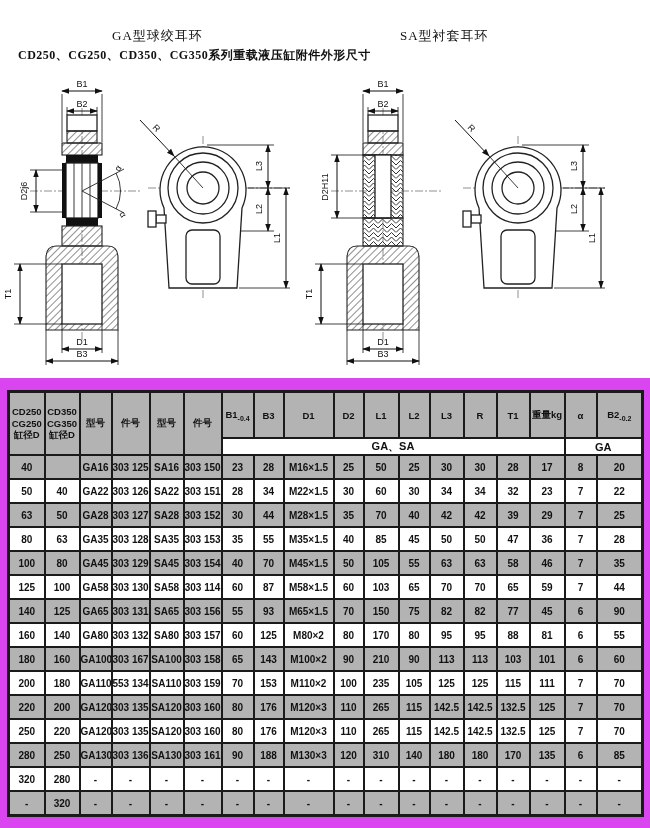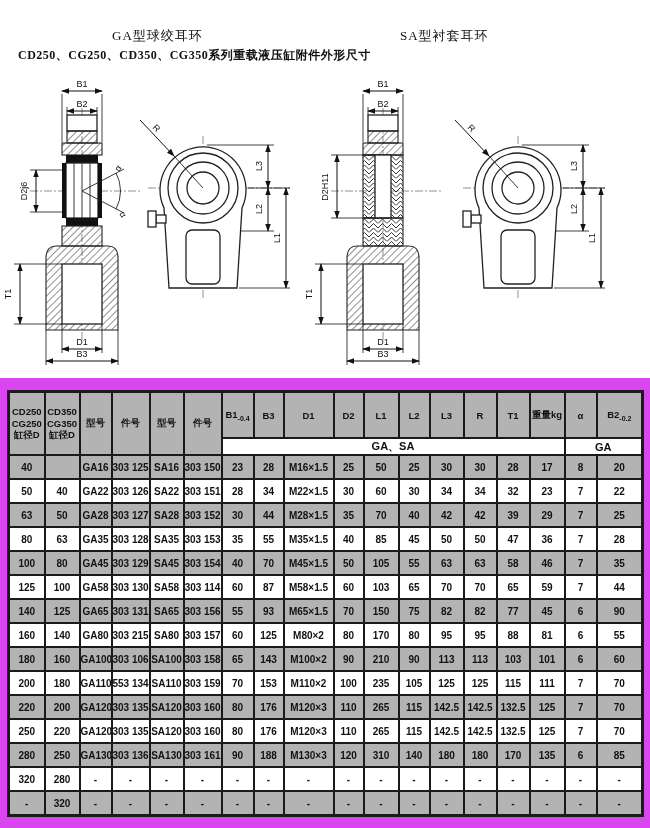--- a/index.html
+++ b/index.html
@@ -421,41 +421,41 @@
           <td>82</td>
           <td>77</td>
           <td>45</td>
           <td>6</td>
           <td>90</td>
         </tr>
         <tr>
           <td>160</td>
           <td>140</td>
           <td>GA80</td>
-          <td>303 215</td>
+          <td>303 132</td>
           <td>SA80</td>
           <td>303 157</td>
           <td>60</td>
           <td>125</td>
           <td>M80×2</td>
           <td>80</td>
           <td>170</td>
           <td>80</td>
           <td>95</td>
           <td>95</td>
           <td>88</td>
           <td>81</td>
           <td>6</td>
           <td>55</td>
         </tr>
         <tr class="shade">
           <td>180</td>
           <td>160</td>
           <td>GA100</td>
-          <td>303 106</td>
+          <td>303 167</td>
           <td>SA100</td>
           <td>303 158</td>
           <td>65</td>
           <td>143</td>
           <td>M100×2</td>
           <td>90</td>
           <td>210</td>
           <td>90</td>
           <td>113</td>
           <td>113</td>

